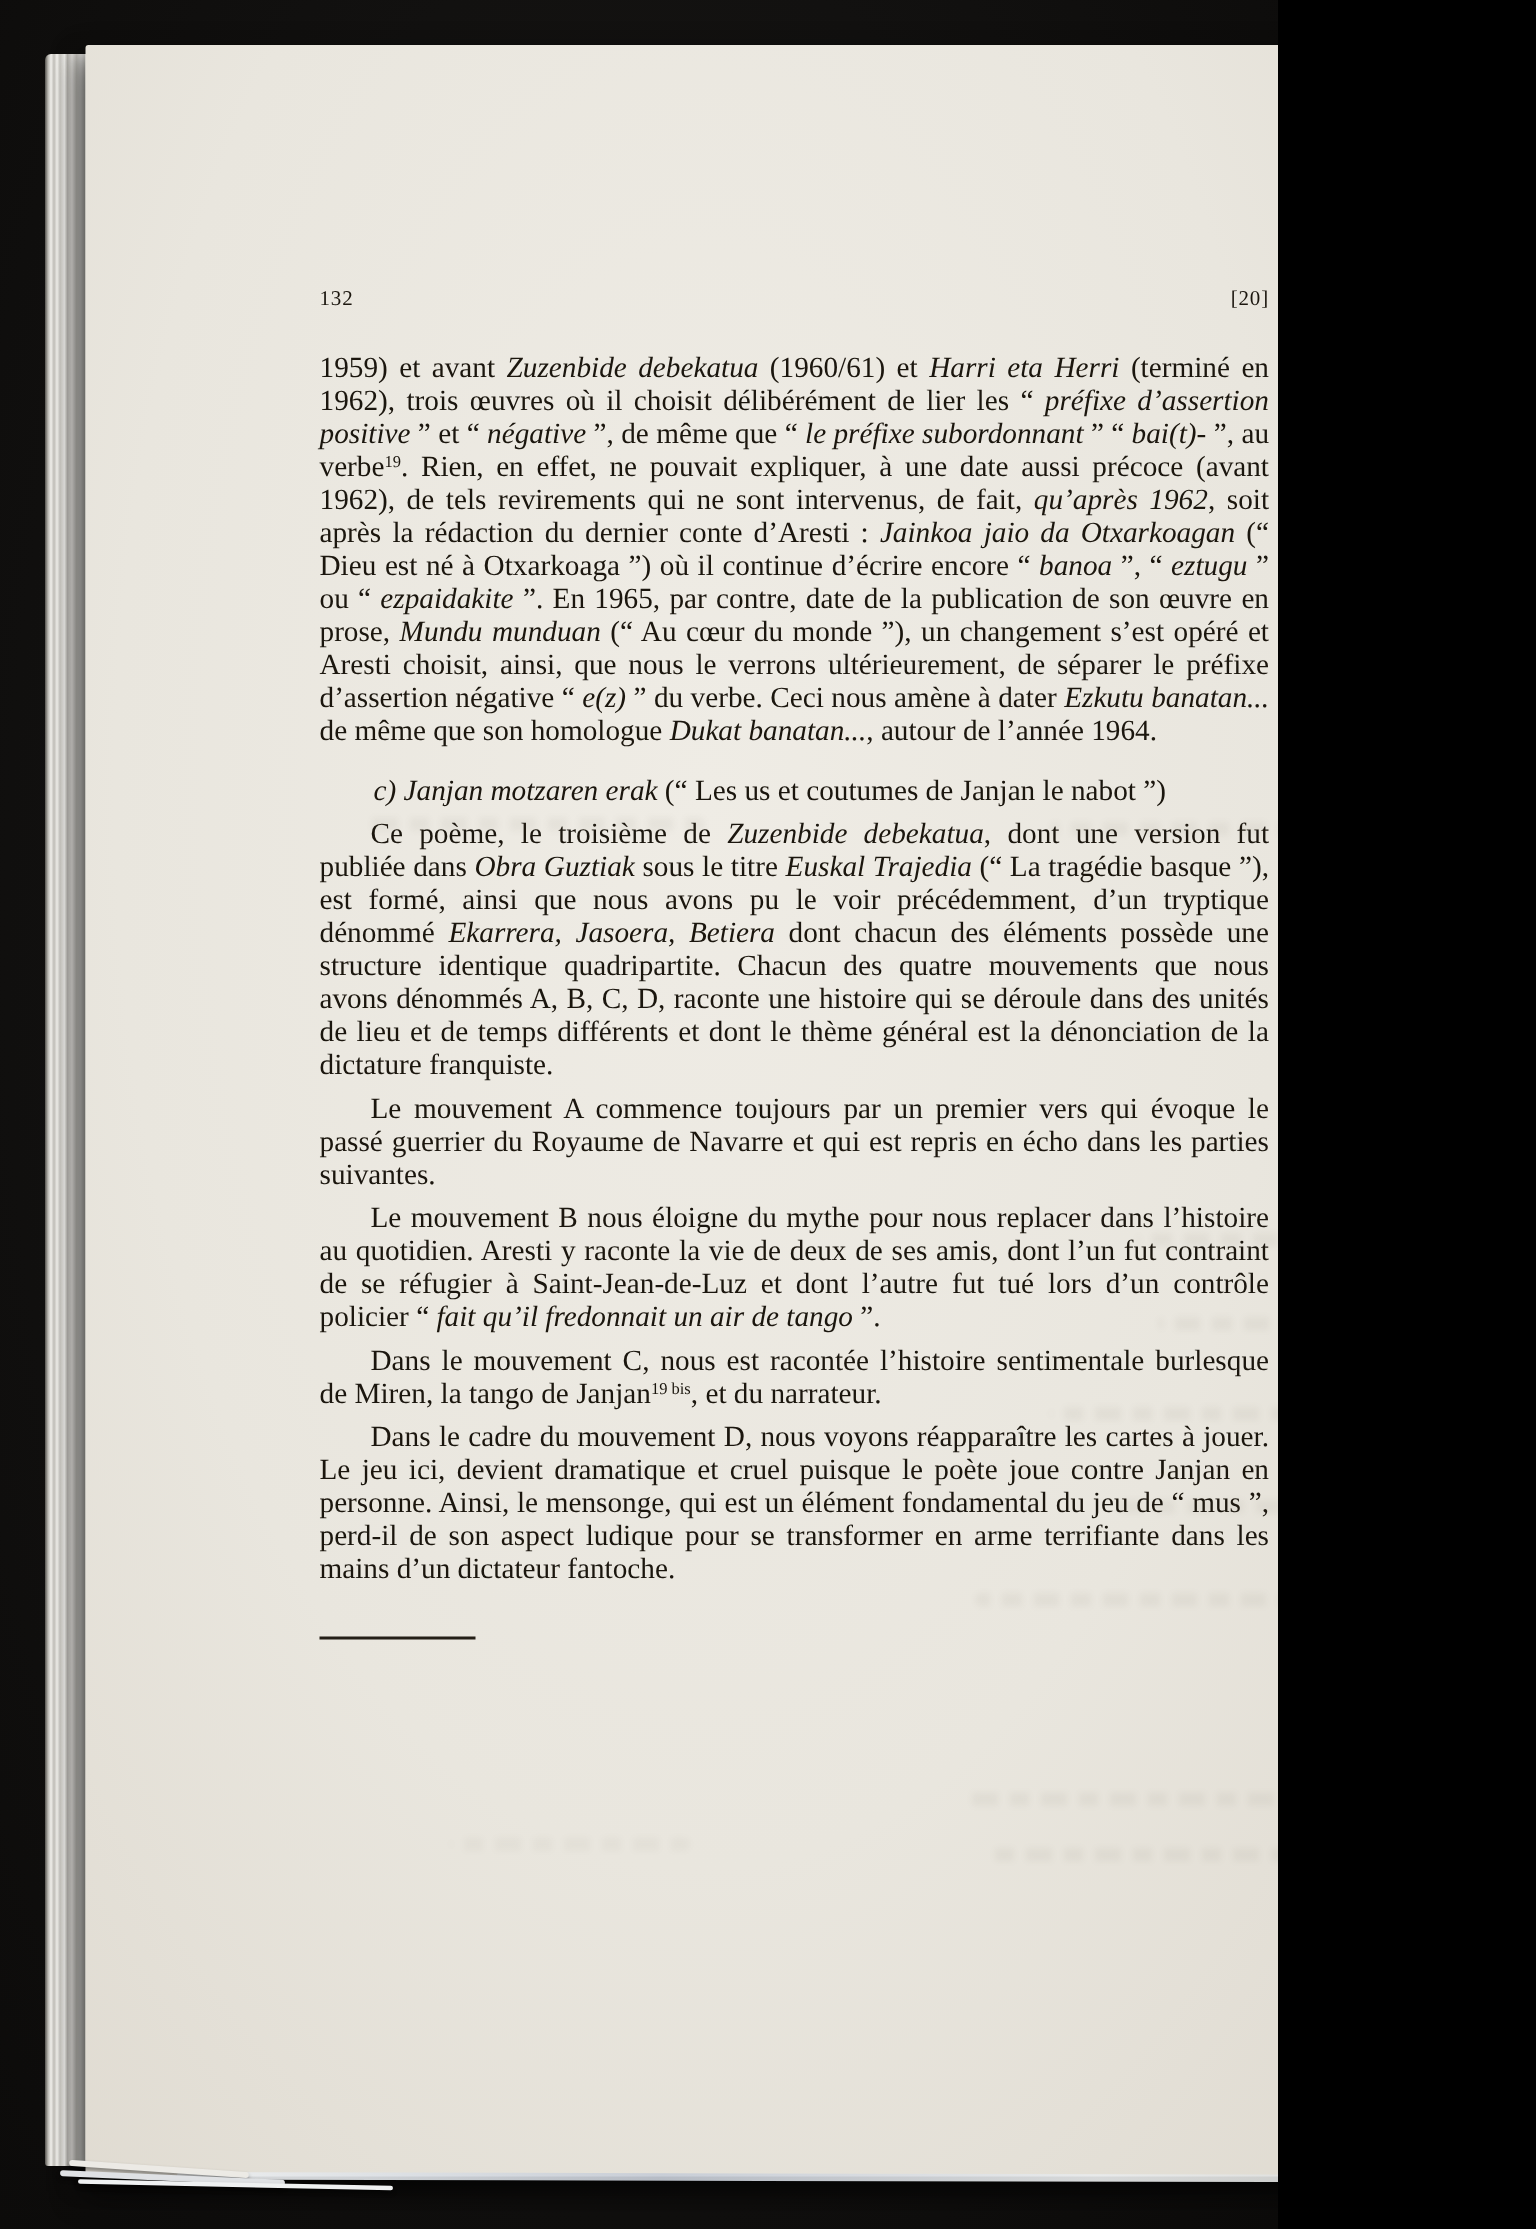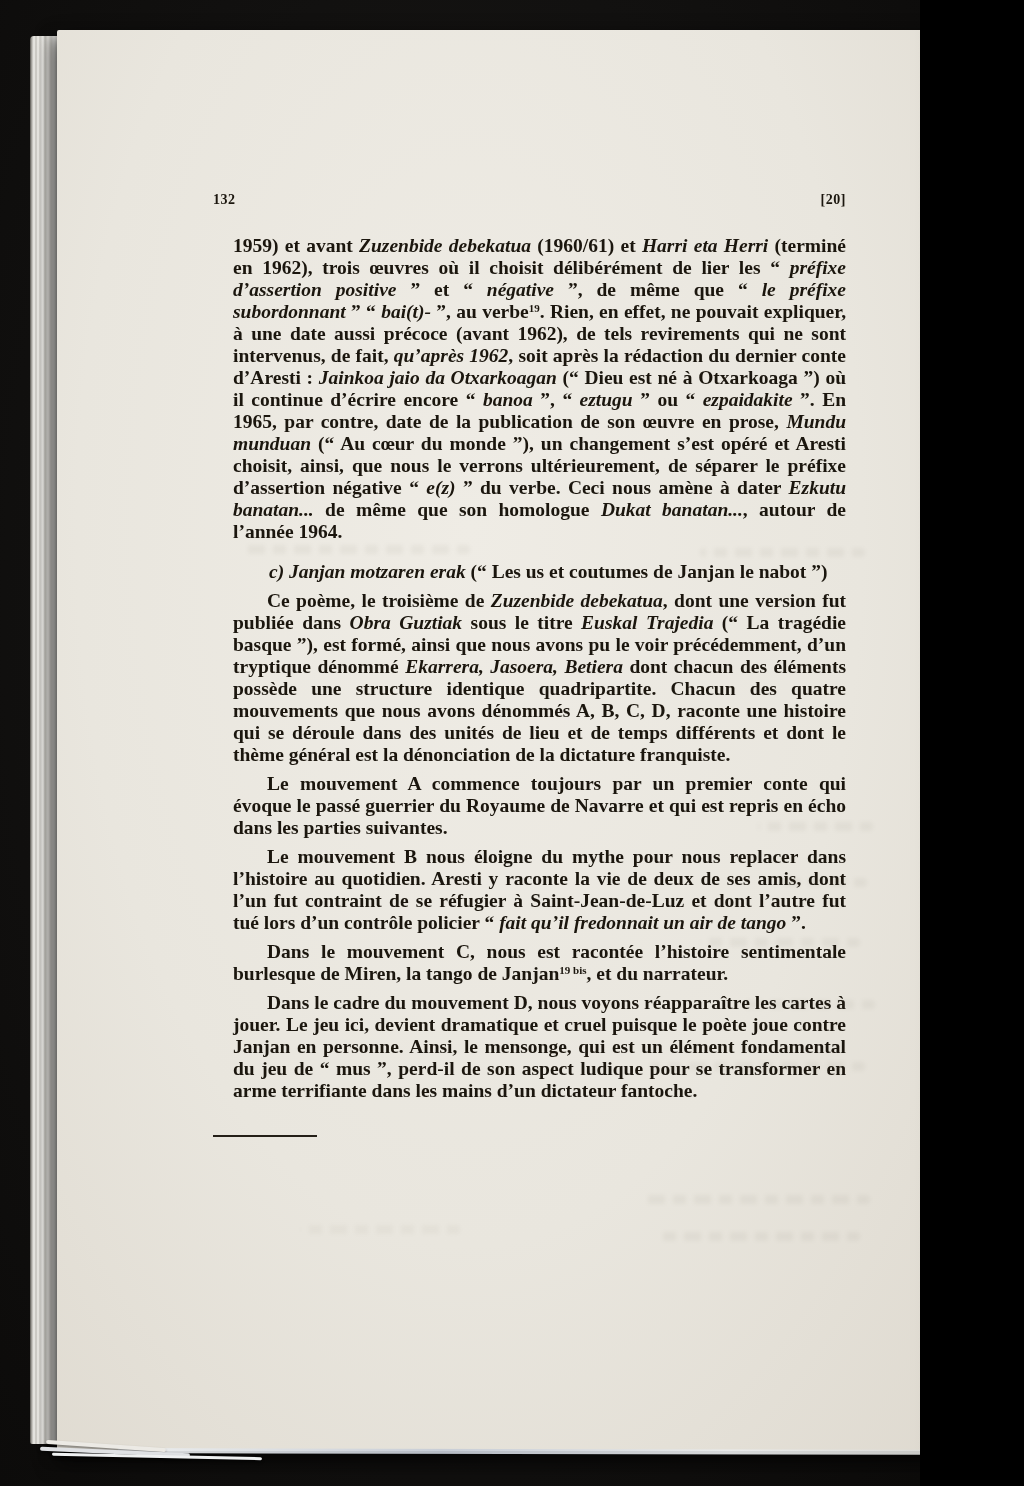--- a/index.html
+++ b/index.html
@@ -1,20 +1,19 @@
 <!DOCTYPE html>
 <html lang="fr"><head>
 <meta charset="utf-8">
 <style>
   html,body{margin:0;padding:0;background:#000;}
   .scene{
-    position:relative;width:920px;height:1486px;overflow:hidden;
+    position:relative;width:852px;height:1486px;overflow:hidden;
     background:radial-gradient(ellipse at 50% 42%, #191714 0%, #121110 55%, #0c0b0a 100%);
     font-family:"Liberation Serif","DejaVu Serif",serif;
-    font-weight:bold;
   }
   
   .stack-left{
     position:absolute;left:30px;top:36px;width:28px;height:1408px;
     background:linear-gradient(90deg,
       #55534e 0px,#b9b7b1 2px,#f1f0ec 4px,#c2c0ba 6px,#f5f4f0 8px,
       #cbc9c3 10px,#f3f2ee 13px,#bdbbb5 15px,#eceae6 18px,#d4d2cc 21px,
       #f4f3ef 24px,#e4e2dc 28px);
     border-radius:4px 0 0 2px;
   }
@@ -40,21 +39,21 @@
     position:absolute;left:118px;top:1449px;width:852px;height:5px;
     background:linear-gradient(90deg,#eef0f1,#c6ccd6 38%,#e9ebec 72%,#d8d8d4);
     border-radius:2px;opacity:.92;transform:rotate(.12deg);
   }
   
   .text-col{position:absolute;left:156px;top:0;width:633px;color:#1b160e;}
   .running-head{
     margin-top:162px;display:flex;justify-content:space-between;align-items:baseline;
     font-size:14px;letter-spacing:.55px;word-spacing:2px;white-space:nowrap;
   }
-  .body-text{margin-top:27px;margin-left:20px;}
+  .body-text{margin-top:27px;}
   .body-text p{
     font-size:19.5px;line-height:22px;text-align:justify;text-indent:34px;
     margin:7px 0 0;hyphens:auto;-webkit-hyphens:auto;
   }
   .body-text p.continuation{text-indent:0;margin-top:0;}
   .body-text p.section-heading{margin:18px 0 1px;text-indent:36px;}
   .body-text p.paragraph-spaced{margin-top:16px;}
   .it{font-style:italic;}
   .sc{font-variant:small-caps;letter-spacing:.4px;}
   .sup{font-size:11px;position:relative;top:-6px;line-height:0;}
@@ -83,21 +82,21 @@
 
       <div class="running-head">
         <span>132</span>
         <span>[20]</span>
       </div>
 
       <div class="body-text" id="body-text">
           <p class="continuation"><span>1959) et avant </span><span class="it">Zuzenbide debekatua</span><span> (1960/61) et </span><span class="it">Harri eta Herri</span><span> (terminé en 1962), trois œuvres où il choisit délibérément de lier les “ </span><span class="it">préfixe d’assertion positive</span><span> ” et “ </span><span class="it">négative</span><span> ”, de même que “ </span><span class="it">le préfixe subordonnant</span><span> ” “ </span><span class="it">bai(t)-</span><span> ”, au verbe</span><span class="sup">19</span><span>. Rien, en effet, ne pouvait expliquer, à une date aussi précoce (avant 1962), de tels revirements qui ne sont intervenus, de fait, </span><span class="it">qu’après 1962</span><span>, soit après la rédaction du dernier conte d’Aresti : </span><span class="it">Jainkoa jaio da Otxarkoagan</span><span> (“ Dieu est né à Otxarkoaga ”) où il continue d’écrire encore “ </span><span class="it">banoa</span><span> ”, “ </span><span class="it">eztugu</span><span> ” ou “ </span><span class="it">ezpaidakite</span><span> ”. En 1965, par contre, date de la publication de son œuvre en prose, </span><span class="it">Mundu munduan</span><span> (“ Au cœur du monde ”), un changement s’est opéré et Aresti choisit, ainsi, que nous le verrons ultérieurement, de séparer le préfixe d’assertion négative “ </span><span class="it">e(z)</span><span> ” du verbe. Ceci nous amène à dater </span><span class="it">Ezkutu banatan...</span><span> de même que son homologue </span><span class="it">Dukat banatan...</span><span>, autour de l’année 1964.</span></p>
           <p class="section-heading"><span class="it">c) Janjan motzaren erak</span><span> (“ Les us et coutumes de Janjan le nabot ”)</span></p>
           <p class="paragraph"><span>Ce poème, le troisième de </span><span class="it">Zuzenbide debekatua</span><span>, dont une version fut publiée dans </span><span class="it">Obra Guztiak</span><span> sous le titre </span><span class="it">Euskal Trajedia</span><span> (“ La tragédie basque ”), est formé, ainsi que nous avons pu le voir précédemment, d’un tryptique dénommé </span><span class="it">Ekarrera, Jasoera, Betiera</span><span> dont chacun des éléments possède une structure identique quadripartite. Chacun des quatre mouvements que nous avons dénommés A, B, C, D, raconte une histoire qui se déroule dans des unités de lieu et de temps différents et dont le thème général est la dénonciation de la dictature franquiste.</span></p>
-          <p class="paragraph"><span>Le mouvement A commence toujours par un premier conte qui évoque le passé guerrier du Royaume de Navarre et qui est repris en écho dans les parties suivantes.</span></p>
+          <p class="paragraph"><span>Le mouvement A commence toujours par un premier vers qui évoque le passé guerrier du Royaume de Navarre et qui est repris en écho dans les parties suivantes.</span></p>
           <p class="paragraph"><span>Le mouvement B nous éloigne du mythe pour nous replacer dans l’histoire au quotidien. Aresti y raconte la vie de deux de ses amis, dont l’un fut contraint de se réfugier à Saint-Jean-de-Luz et dont l’autre fut tué lors d’un contrôle policier “ </span><span class="it">fait qu’il fredonnait un air de tango</span><span> ”.</span></p>
           <p class="paragraph"><span>Dans le mouvement C, nous est racontée l’histoire sentimentale burlesque de Miren, la tango de Janjan</span><span class="sup">19 bis</span><span>, et du narrateur.</span></p>
           <p class="paragraph"><span>Dans le cadre du mouvement D, nous voyons réapparaître les cartes à jouer. Le jeu ici, devient dramatique et cruel puisque le poète joue contre Janjan en personne. Ainsi, le mensonge, qui est un élément fondamental du jeu de “ mus ”, perd-il de son aspect ludique pour se transformer en arme terrifiante dans les mains d’un dictateur fantoche.</span></p>
         </div>
 
       <div class="footnotes">
         <div class="footnote-rule"></div>
         <div id="footnote-list">
           </div>
       </div>

